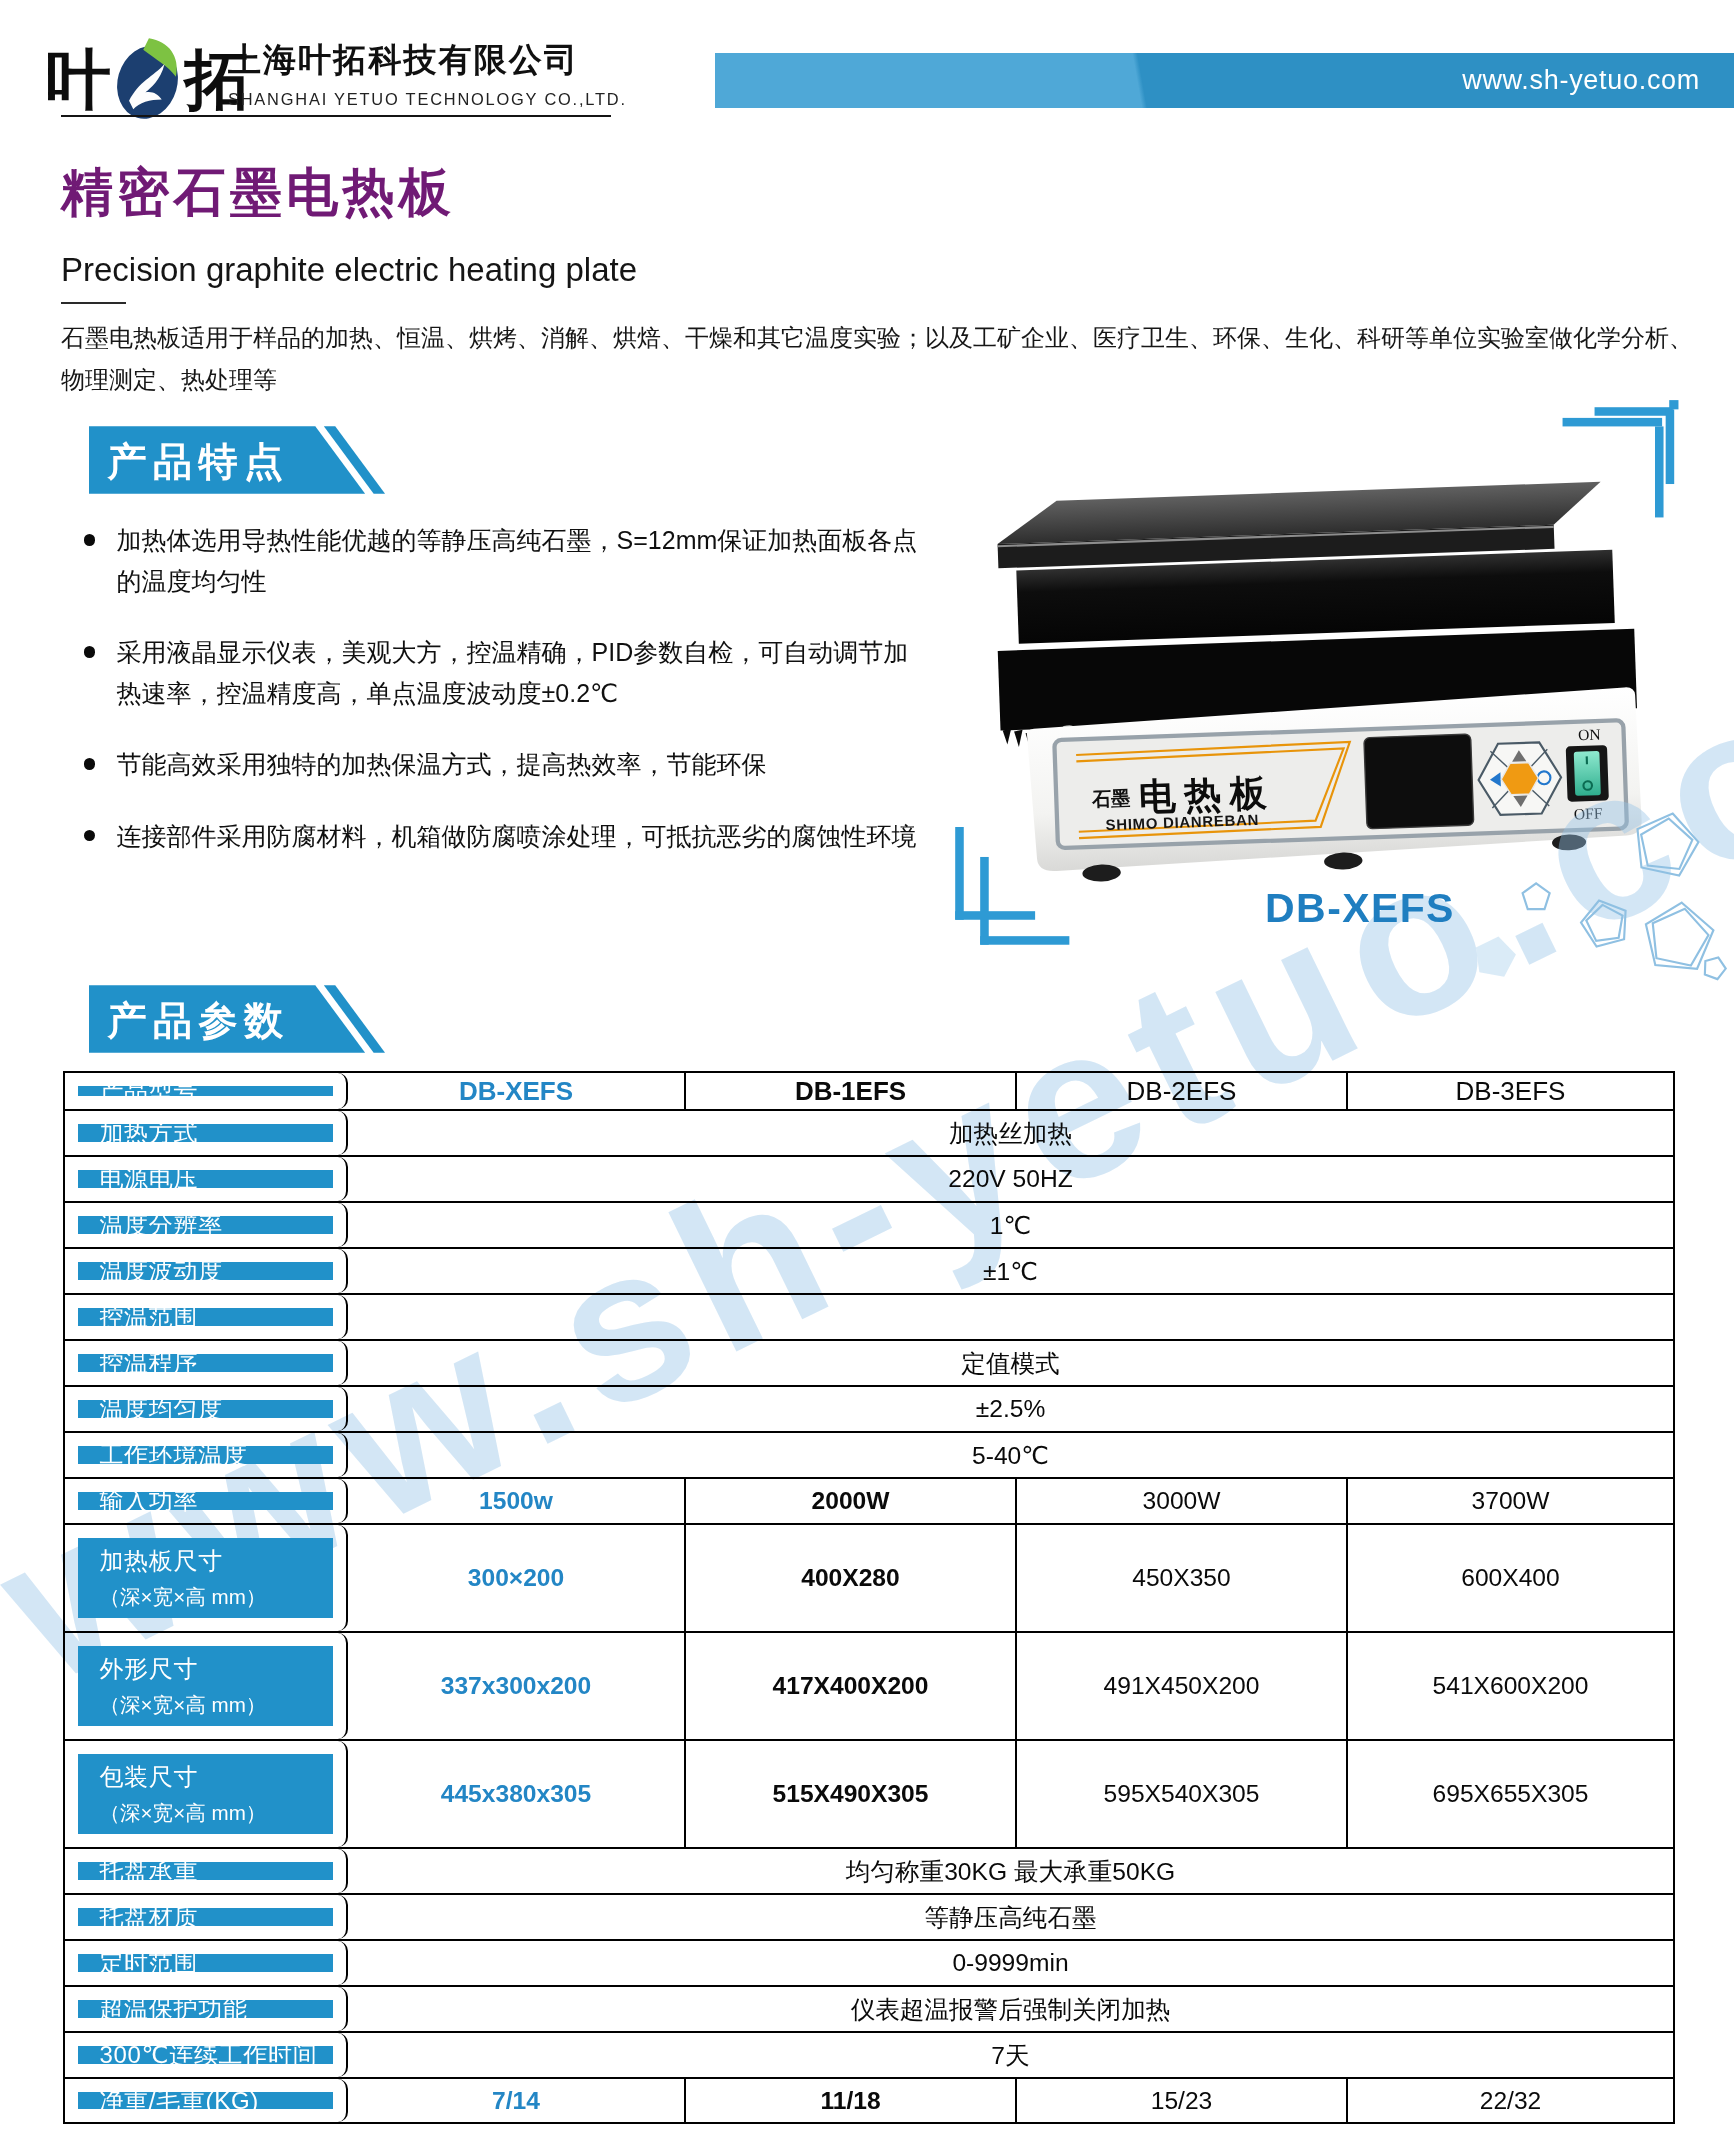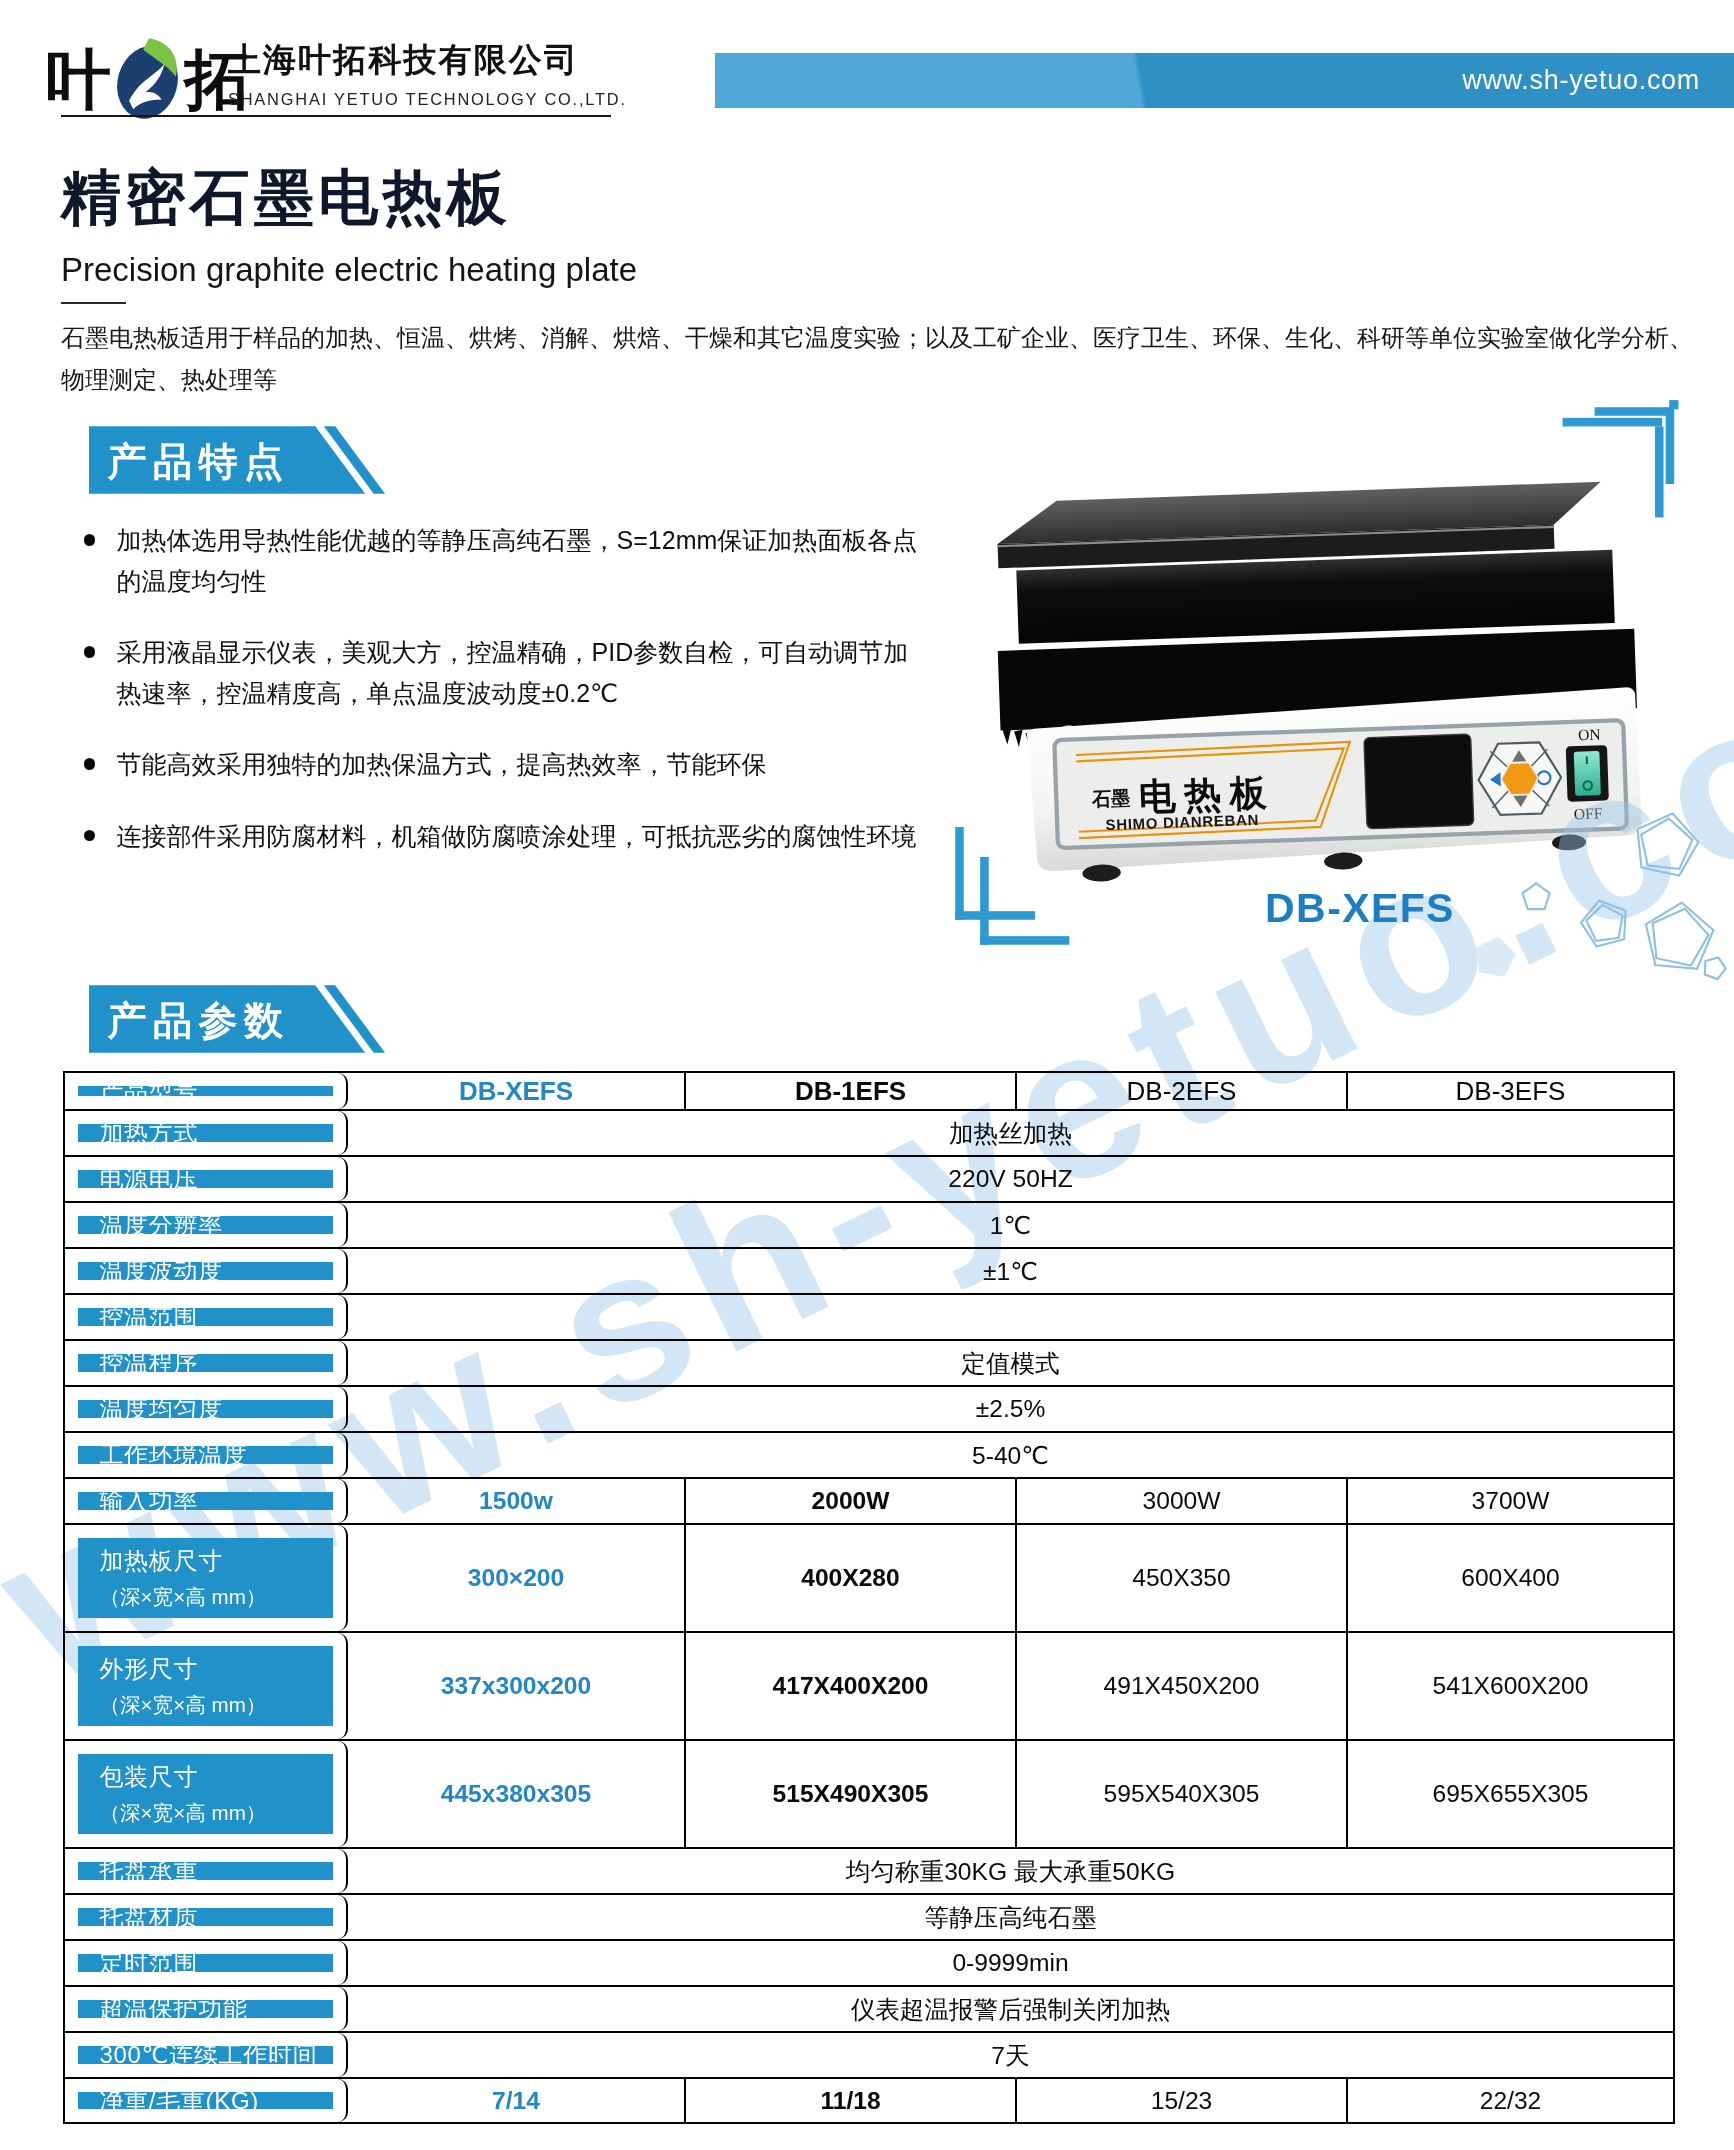--- a/index.html
+++ b/index.html
@@ -18,21 +18,21 @@
   .co{position:absolute;left:228px;top:38px;z-index:2;}
   .co-cn{font-size:33px;font-weight:800;letter-spacing:2.1px;color:#101010;}
   .co-en{font-size:16.4px;letter-spacing:1.8px;color:#222;margin-top:7.1px;font-weight:500;}
   .rule{position:absolute;left:61px;top:115px;width:550px;height:2.1px;background:#141414;z-index:2;}
   .banner{position:absolute;left:715px;top:53px;width:1019px;height:55px;z-index:2;
     display:flex;align-items:center;justify-content:flex-end;padding-right:34px;box-sizing:border-box;
     background:linear-gradient(80deg,var(--banner-light) 0%,var(--banner-light) 41.5%,var(--banner-dark) 42%,var(--banner-dark) 100%);}
   .banner span{color:#fff;font-size:27px;letter-spacing:0.7px;}
 
   
-  .title-cn{position:absolute;left:61px;top:158px;font-size:60px;font-weight:900;letter-spacing:4.3px;color:#0f172a;z-index:2;margin:0;}
+  .title-cn{position:absolute;left:61px;top:158px;font-size:52px;font-weight:900;letter-spacing:4.3px;color:#701a75;z-index:2;margin:0;}
   .title-en{position:absolute;left:61px;top:251px;font-size:33px;color:#151515;z-index:2;}
   .sub-rule{position:absolute;left:61px;top:302px;width:65px;height:2.1px;background:#2a2a2a;z-index:2;}
   .intro{position:absolute;left:61px;top:317px;width:1632px;font-size:24px;line-height:1.75;color:#161616;z-index:2;margin:0;}
 
   
   .badge{position:absolute;z-index:2;}
   .badge text{font-family:"Liberation Sans","DejaVu Sans",sans-serif;font-weight:bold;fill:#fff;}
 
   
   .features{position:absolute;left:65px;top:504px;width:847px;list-style:none;margin:16px;padding:0;z-index:2;}

